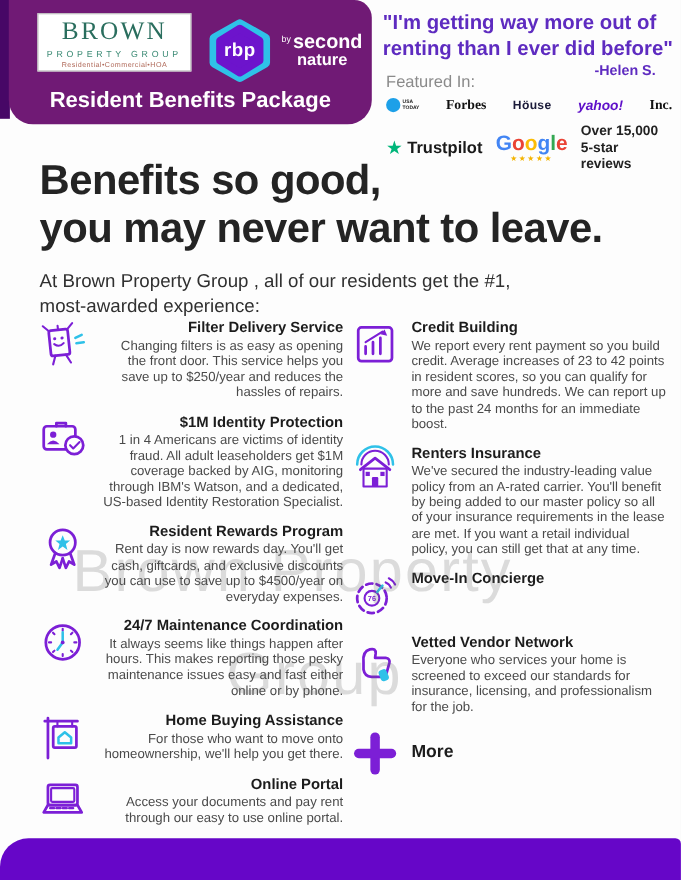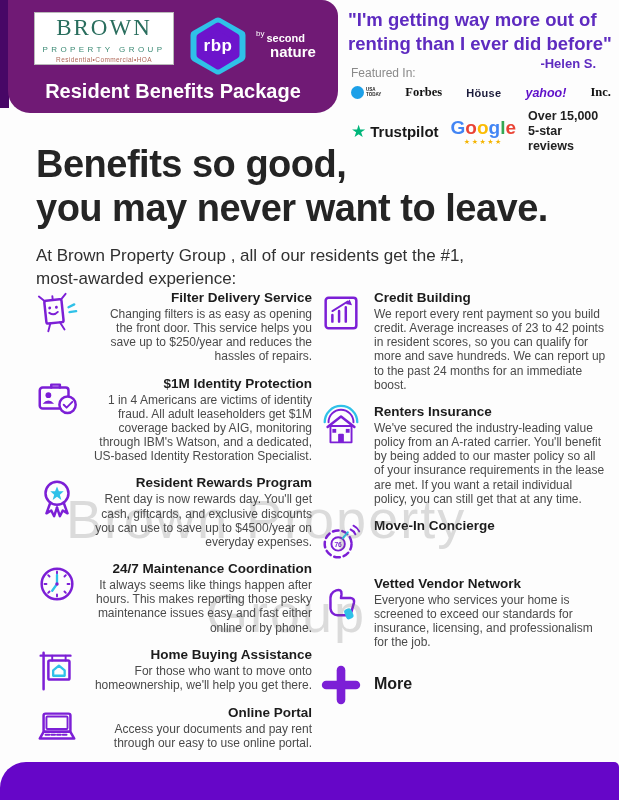--- a/index.html
+++ b/index.html
@@ -20,30 +20,30 @@
     background:#ffffff; border:1px solid #b9b9b9; text-align:center; padding-top:3px;
   }
   .brand-name { font-family:"Liberation Serif", serif; color:#2a6e5e; font-size:23px; line-height:1; letter-spacing:2px; }
   .brand-sub  { color:#3b8a74; font-size:8px; letter-spacing:3.4px; margin-top:6px; }
   .brand-tagline { color:#b06a5a; font-size:6.5px; letter-spacing:0.4px; margin-top:2px; }
   .rbp-badge { position:absolute; left:178px; top:16px; width:64px; height:60px; }
   .rbp-text { position:absolute; left:0; top:0; width:64px; height:60px; display:flex; align-items:center; justify-content:center;
               color:#fff; font-weight:bold; font-size:17px; letter-spacing:0.5px; }
   .by-nature { position:absolute; left:248px; top:29px; color:#fff; line-height:1; }
   .by-nature .by { font-size:8px; vertical-align:6px; margin-right:2px; }
-  .by-nature .w1 { font-size:11px; font-weight:bold; }
+  .by-nature .w1 { font-size:18px; font-weight:bold; }
   .by-nature .w2 { font-size:15px; font-weight:bold; display:block; margin:-1px 0 0 14px; }
   .package-title { position:absolute; left:0; right:0; top:80px; text-align:center;
                    color:#ffffff; font-size:20px; font-weight:bold; }
   
   .testimonial { position:absolute; left:348px; top:8px; width:264px; }
   .quote-line { color:#5e2bc0; font-size:18.5px; font-weight:bold; line-height:1.28; }
   .attribution { text-align:right; padding-right:16px; color:#5e2bc0; font-size:13px; font-weight:bold; margin-top:1px; }
   .featured { position:absolute; left:351px; top:66px; width:260px; }
-  .featured-label { font-size:12px; color:#8a8a8a; }
+  .featured-label { font-size:15px; color:#8a8a8a; }
   .logo-row { display:flex; align-items:center; justify-content:space-between; margin-top:5px; }
   .usatoday { display:flex; align-items:center; gap:2px; }
   .usat-circle { width:13px; height:13px; border-radius:50%; background:#1da0e8; }
   .usat-txt { font-size:4.5px; font-weight:bold; color:#222; line-height:1.1; }
   .lg-forbes { font-family:"Liberation Serif", serif; font-weight:bold; font-size:12.5px; color:#111; }
   .lg-house  { font-weight:bold; font-size:11px; color:#1b1b3a; letter-spacing:0.3px; }
   .lg-yahoo  { font-weight:bold; font-style:italic; font-size:12.5px; color:#5e0fc9; }
   .lg-inc    { font-family:"Liberation Serif", serif; font-weight:bold; font-size:12.5px; color:#111; }
   .review-row { display:flex; align-items:center; margin-top:9px; gap:12px; }
   .trustpilot { display:flex; align-items:center; gap:4px; }

